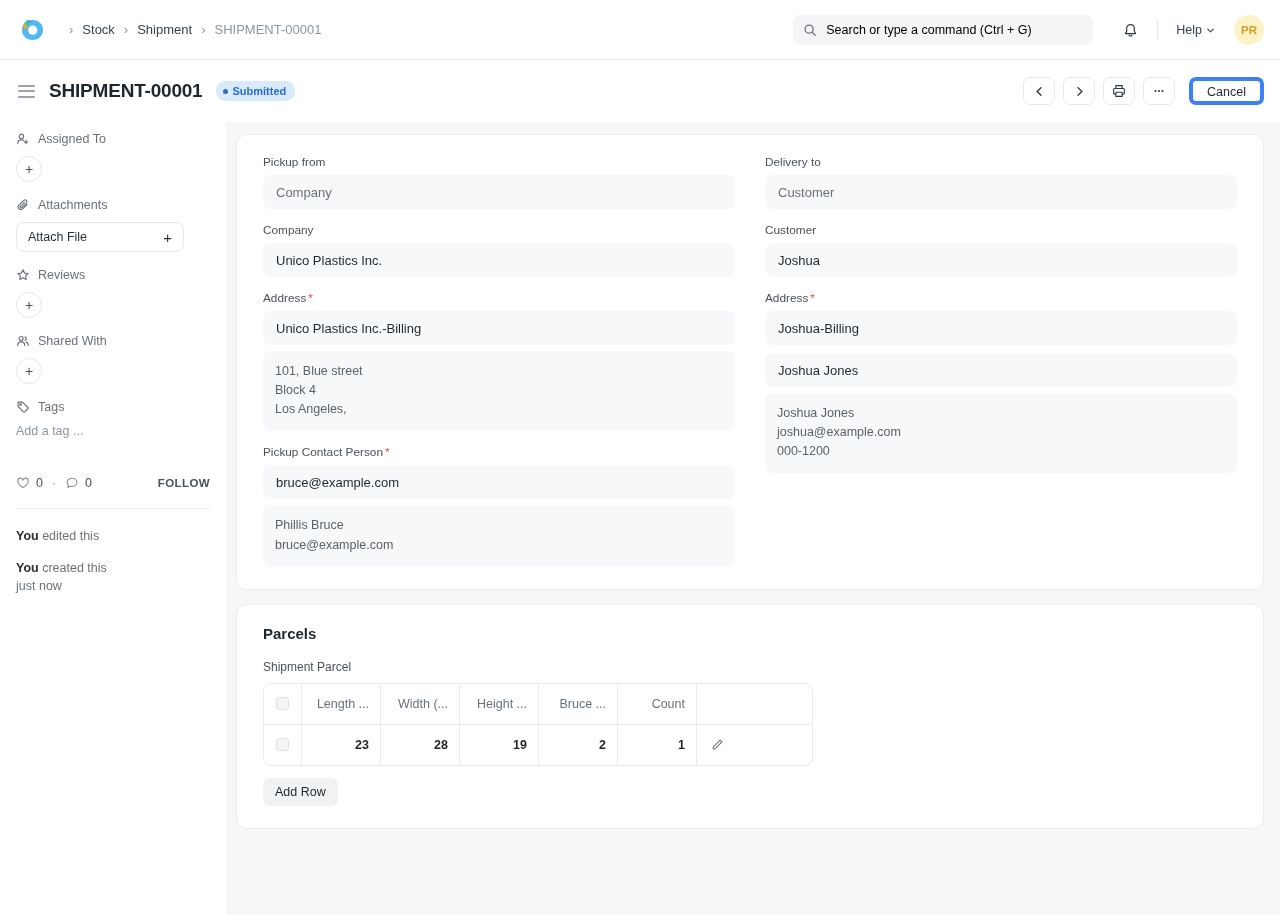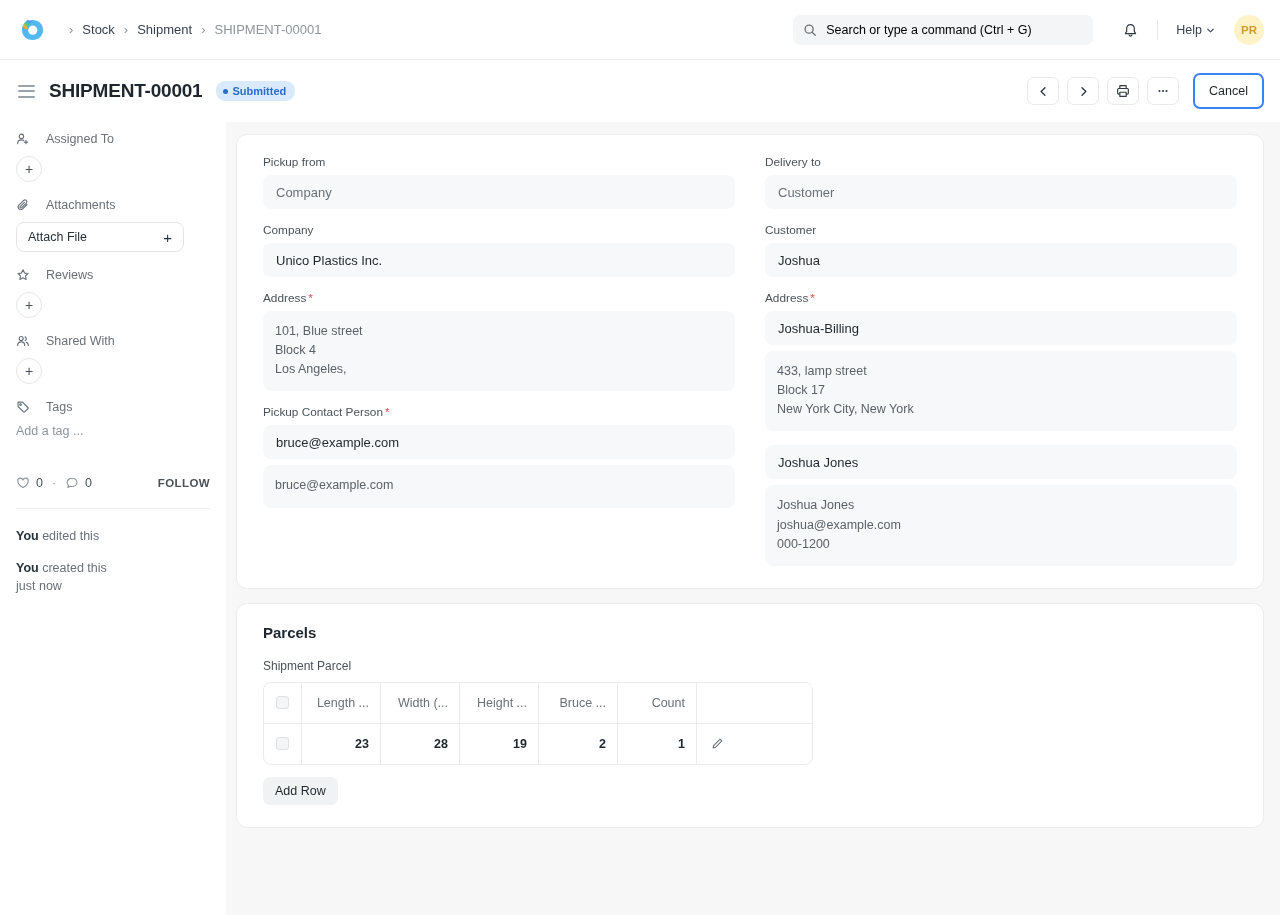--- a/index.html
+++ b/index.html
@@ -72,34 +72,34 @@
 
   .head-actions { position: absolute; right: 16px; top: 0; height: 62px; display: flex; align-items: center; gap: 8px; }
   .icon-btn {
     width: 32px; height: 28px;
     border: 1px solid #e7e9eb; border-radius: 7px;
     background: #ffffff;
     display: flex; align-items: center; justify-content: center;
     cursor: pointer; color: #2f3943;
   }
   .cancel-btn {
-    height: 36px; padding: 4px 14px;
-    border: 2px solid #3b82f6; border-radius: 7px;
+    height: 28px; padding: 4px 14px;
+    border: 4px solid #3b82f6; border-radius: 7px;
     background: #ffffff; color: #1f272e;
     font-size: 12.5px; font-family: "Liberation Sans", sans-serif;
     cursor: pointer; margin-left: 6px;
   }
 
   
   .body-wrap { display: flex; width: 1280px; height: 793px; background: #ffffff; }
 
   
   .sidebar { width: 226px; flex: 0 0 226px; padding: 10px 16px 0 16px; background: #ffffff; }
   .side-sec { margin-bottom: 16px; }
-  .side-head { display: flex; align-items: center; gap: 16px; margin-bottom: 10px; }
+  .side-head { display: flex; align-items: center; gap: 8px; margin-bottom: 10px; }
   .side-head-label { font-size: 12.5px; color: #6a7179; }
   .round-add {
     width: 26px; height: 26px; border-radius: 50%;
     border: 1px solid #e4e7e9; background: #ffffff;
     display: flex; align-items: center; justify-content: center;
     color: #4a5259; font-size: 14px; cursor: pointer;
   }
   .attach-btn {
     width: 168px; height: 30px;
     border: 1px solid #e4e7e9; border-radius: 8px;
@@ -382,59 +382,56 @@
 
           <div class="field">
             <label class="field-label">Company</label>
             <div class="field-ctl">Unico Plastics Inc.</div>
           </div>
 
           <div class="field" style="margin-bottom:8px;">
             <label class="field-label">
               <span>Address</span><span class="req">*</span>
             </label>
+            <div class="field-ctl">Unico Plastics Inc.-Billing</div>
           </div>
           <div class="addr-box">
             <span class="addr-line">101, Blue street</span>
             <span class="addr-line">Block 4</span>
             <span class="addr-line">Los Angeles,</span>
           </div>
 
           <div class="field" style="margin-bottom:8px;">
             <label class="field-label">
               <span>Pickup Contact Person</span><span class="req">*</span>
             </label>
             <div class="field-ctl">bruce@example.com</div>
           </div>
           <div class="addr-box" style="margin-bottom:0;">
+            <span class="addr-line">Phillis Bruce</span>
             <span class="addr-line">bruce@example.com</span>
           </div>
         </div>
 
         <div>
           <div class="field">
             <label class="field-label">Delivery to</label>
             <div class="field-ctl placeholder-val">Customer</div>
           </div>
 
           <div class="field">
             <label class="field-label">Customer</label>
             <div class="field-ctl">Joshua</div>
           </div>
 
           <div class="field" style="margin-bottom:8px;">
             <label class="field-label">
               <span>Address</span><span class="req">*</span>
             </label>
             <div class="field-ctl">Joshua-Billing</div>
-          </div>
-          <div class="addr-box">
-            <span class="addr-line">433, lamp street</span>
-            <span class="addr-line">Block 17</span>
-            <span class="addr-line">New York City, New York</span>
           </div>
 
           <div class="field" style="margin-bottom:8px;">
             <div class="field-ctl">Joshua Jones</div>
           </div>
           <div class="addr-box" style="margin-bottom:0;">
             <span class="addr-line">Joshua Jones</span>
             <span class="addr-line">joshua@example.com</span>
             <span class="addr-line">000-1200</span>
           </div>

